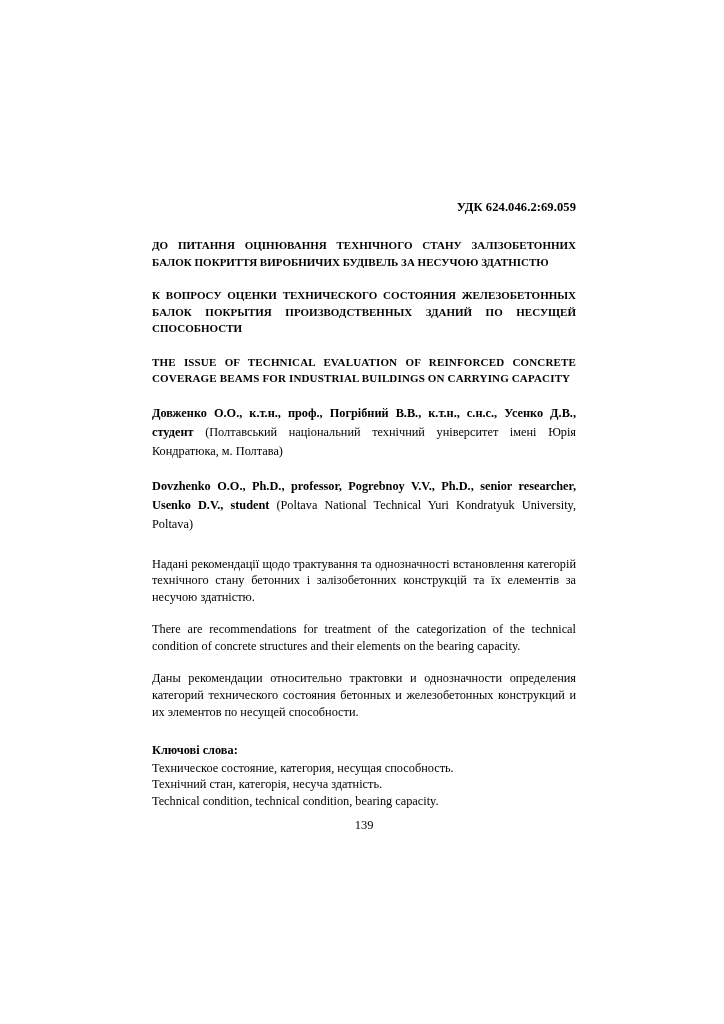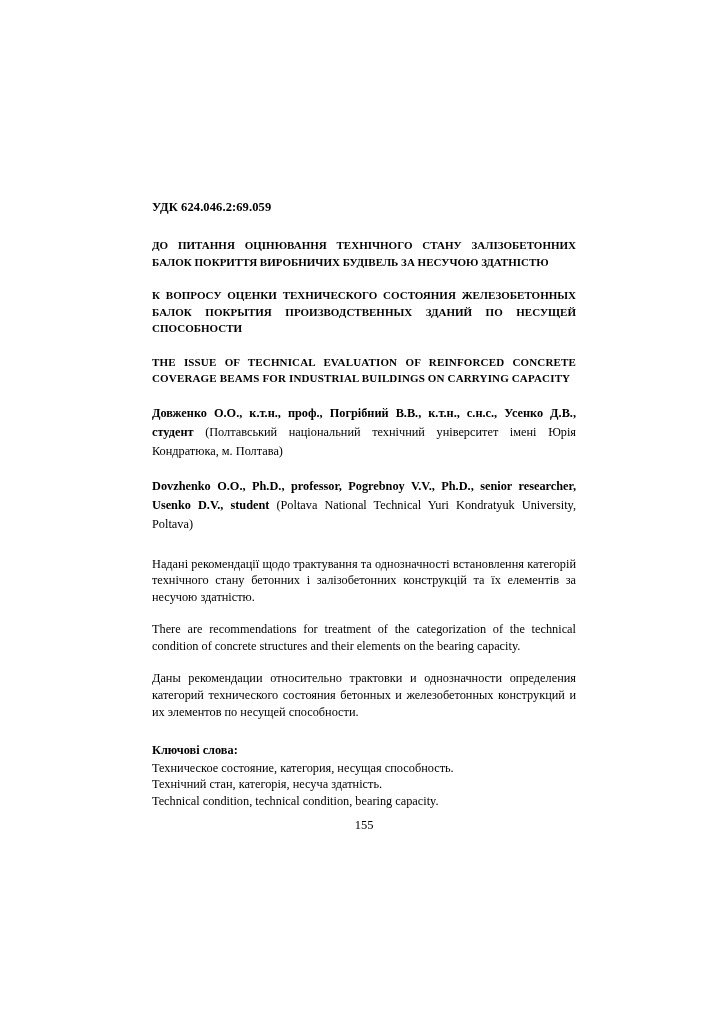--- a/index.html
+++ b/index.html
@@ -27,20 +27,21 @@
     position: absolute;
     left: 152px;
     top: 200px;
     width: 424px;
   }
   .udk {
     font-weight: bold;
     font-size: 12.5px;
     letter-spacing: 0.1px;
     margin-bottom: 22px;
+    text-align: right;
   }
   .title-block {
     font-weight: bold;
     font-size: 11px;
     line-height: 16.5px;
     text-align: justify;
     margin-bottom: 17px;
   }
   .title-block.eng {
     letter-spacing: 0.15px;
@@ -108,15 +109,15 @@
     <div class="abstract">There are recommendations for treatment of the categorization of the technical condition of concrete structures and their elements on the bearing capacity.</div>
     <div class="abstract">Даны рекомендации относительно трактовки и однозначности определения категорий технического состояния бетонных и железобетонных конструкций и их элементов по несущей способности.</div>
 
     <div class="spacer-sm"></div>
 
     <div class="keywords-head">Ключові слова:</div>
     <div class="keywords-line">Техническое состояние, категория, несущая способность.</div>
     <div class="keywords-line">Технічний стан, категорія, несуча здатність.</div>
     <div class="keywords-line">Technical condition, technical condition, bearing capacity.</div>
 
-    <div class="page-number">155</div>
+    <div class="page-number">139</div>
   </div>
 </div>
 
 </body></html>

